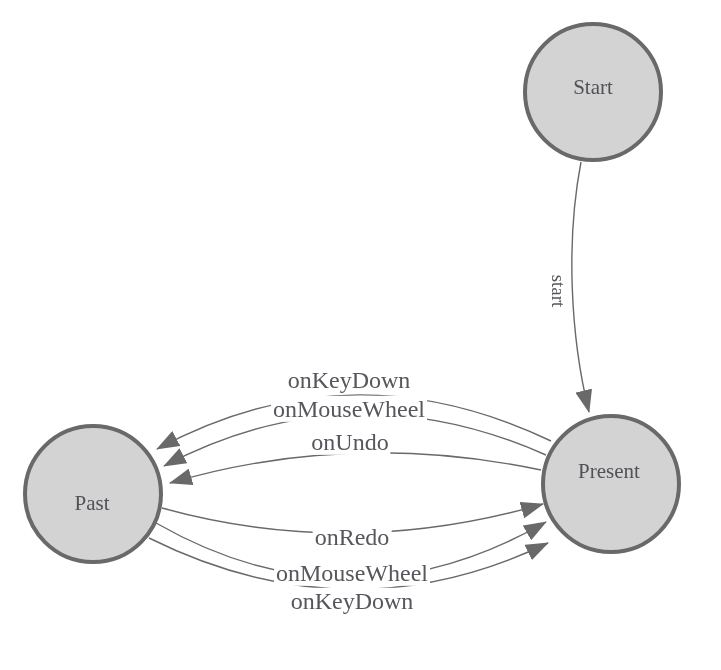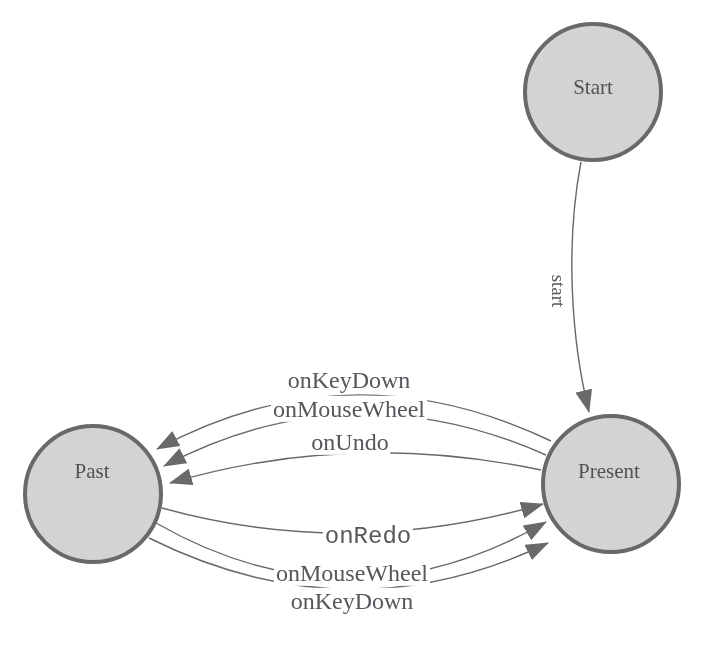--- a/index.html
+++ b/index.html
@@ -56,25 +56,25 @@
     <path class="edge-path" d="M 156,523 Q 350,634 546,522" marker-end="url(#arrow)" stroke="#696969"></path>
     <path class="edge-path" d="M 149,538 Q 350,638 548,543" marker-end="url(#arrow)" stroke="#696969"></path>
 
     <circle class="node-circle" cx="593" cy="92" r="68" fill="#d3d3d3" stroke="#696969"></circle>
     <circle class="node-circle" cx="611" cy="484" r="68" fill="#d3d3d3" stroke="#696969"></circle>
     <circle class="node-circle" cx="93" cy="494" r="68" fill="#d3d3d3" stroke="#696969"></circle>
   </svg>
 
   <div class="lbl node-lbl" style="left:593px;top:88px;">Start</div>
   <div class="lbl node-lbl" style="left:609px;top:472px;">Present</div>
-  <div class="lbl node-lbl" style="left:92px;top:472px;">Past</div>
+  <div class="lbl node-lbl" style="left:92px;top:504px;">Past</div>
 
   <div class="lbl rot90" style="left:558px;top:291px;">start</div>
 
   <div class="lbl" style="left:349px;top:380px;">onKeyDown</div>
   <div class="lbl" style="left:349px;top:409px;">onMouseWheel</div>
   <div class="lbl" style="left:350px;top:442px;">onUndo</div>
 
-  <div class="lbl" style="left:368px;top:537px;font-family:Liberation Mono, monospace;">onRedo</div>
+  <div class="lbl" style="left:352px;top:537px;">onRedo</div>
   <div class="lbl" style="left:352px;top:573px;">onMouseWheel</div>
   <div class="lbl" style="left:352px;top:601px;">onKeyDown</div>
 
 </div>
 
 </body></html>

